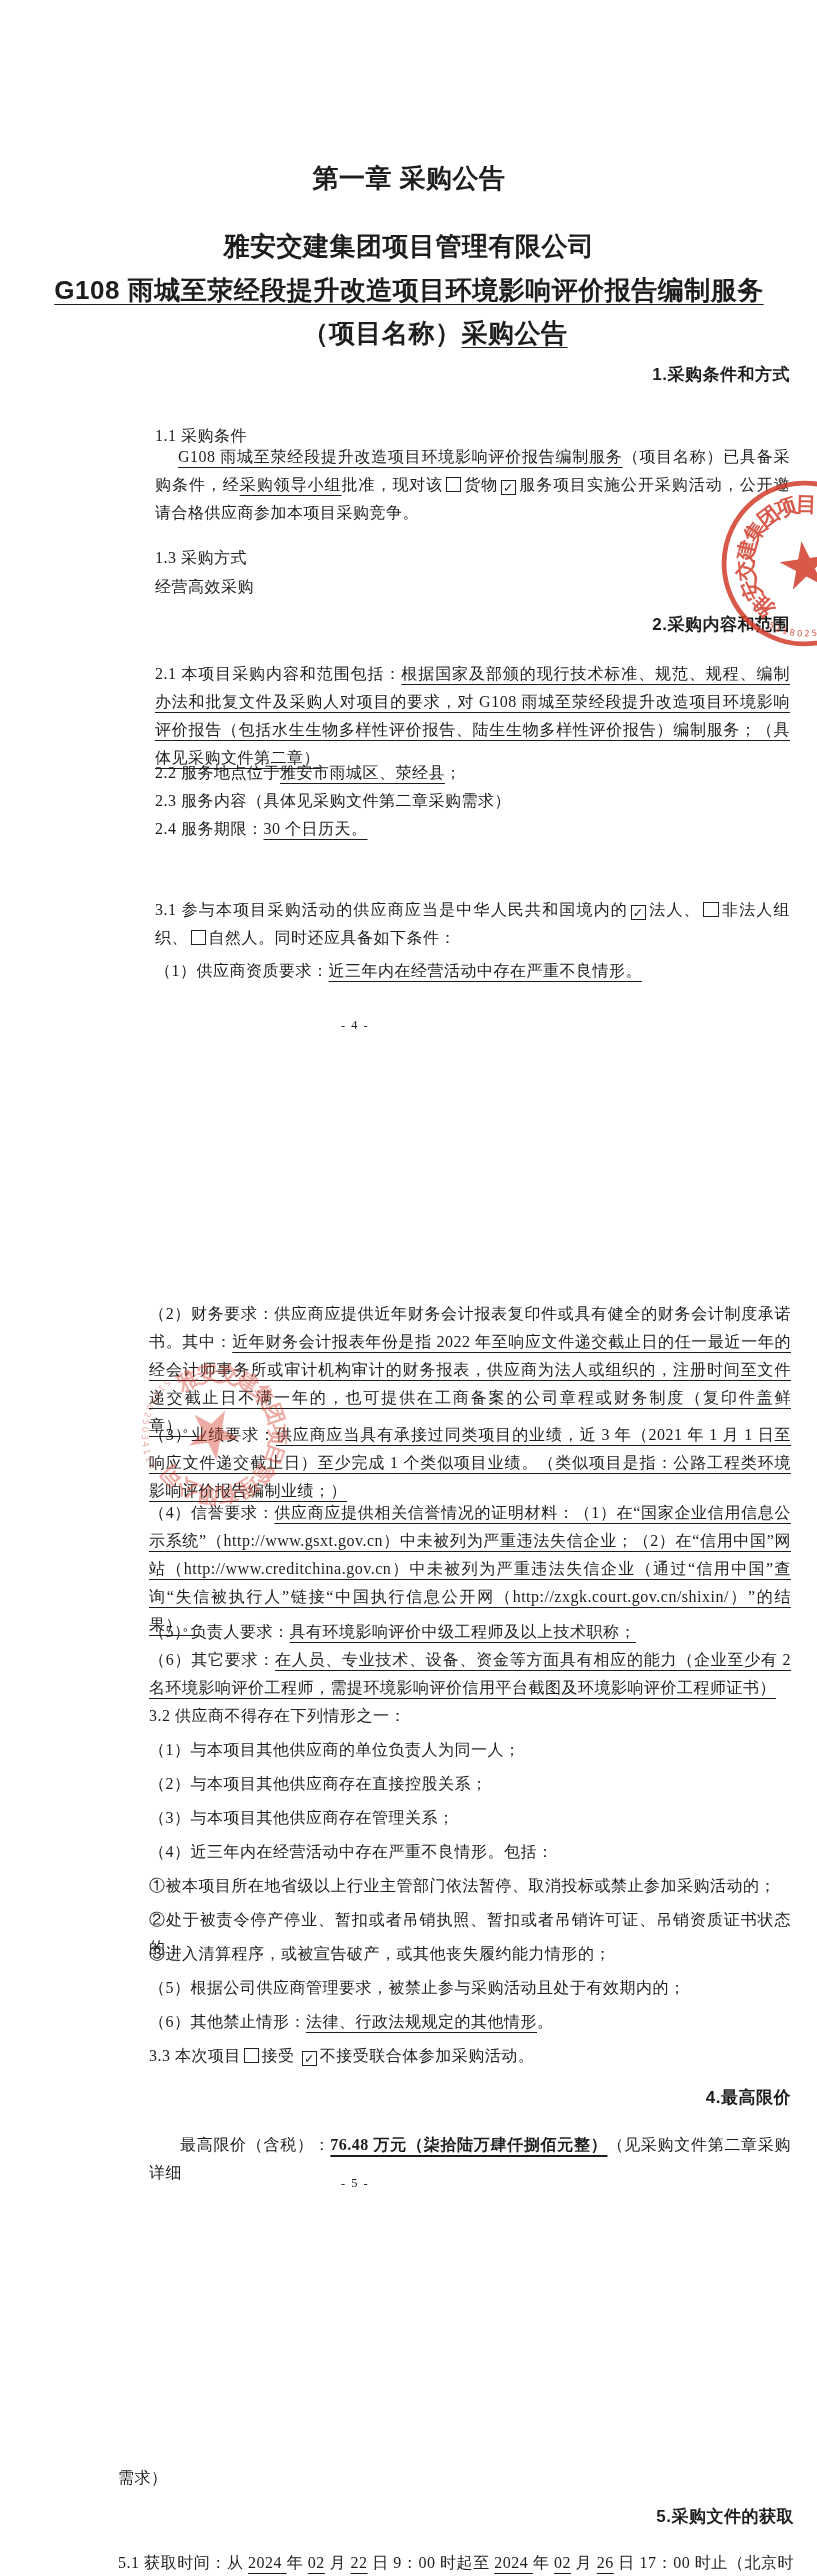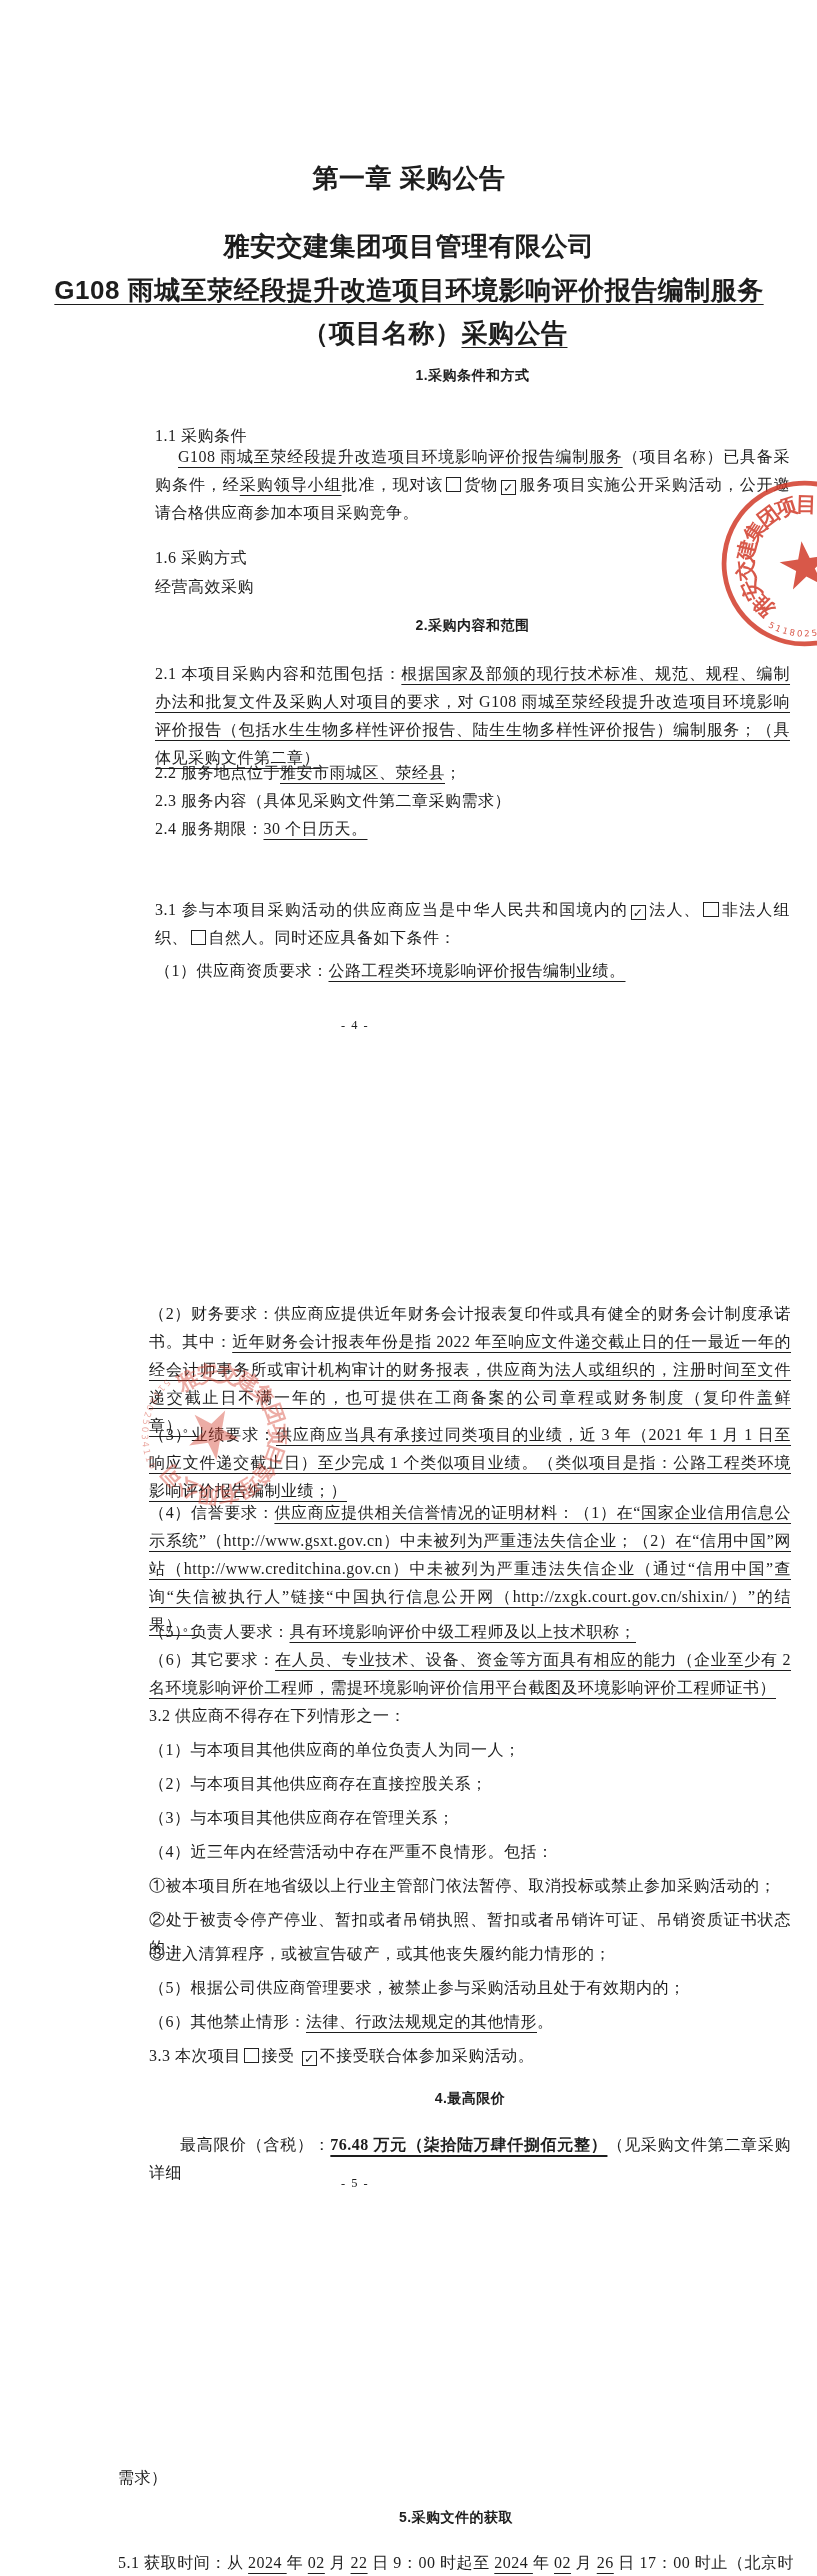--- a/index.html
+++ b/index.html
@@ -16,22 +16,22 @@
     position:absolute;
     font-size:16px;
     line-height:28px;
     text-align:justify;
     letter-spacing:0.5px;
   }
   .block.center{text-align:center;}
   .block.hd{
     font-family:"Liberation Sans","DejaVu Sans",sans-serif;
     font-weight:bold;
-    font-size:14px;
-    text-align:center;
+    font-size:17px;
+    text-align:right;
   }
   .block.t1{
     font-family:"Liberation Sans","DejaVu Sans",sans-serif;
     font-weight:bold;
     font-size:26px;
   }
   u{
     text-decoration:underline;
     text-decoration-thickness:1px;
     text-underline-offset:4.6px;
@@ -57,29 +57,29 @@
 <body>
 
 <div id="page" style="width: 818px; height: 3468px;">
     <div class="block center t1" style="top: 164px; left: 0px; width: 818px;"><span>第一章 采购公告</span></div>
     <div class="block center t1" style="top: 232px; left: 0px; width: 818px;"><span>雅安交建集团项目管理有限公司</span></div>
     <div class="block center t1" style="top: 276px; left: 0px; width: 818px;"><u>G108 雨城至荥经段提升改造项目环境影响评价报告编制服务</u></div>
     <div class="block center t1" style="top: 319px; left: 0px; width: 790px; margin-left: 40px;"><span>（项目名称）</span><u>采购公告</u></div>
     <div class="block hd" style="top: 361px; left: 155px; width: 635px;"><span>1.采购条件和方式</span></div>
     <div class="block" style="top: 410px; left: 155px; width: 635px; margin-top: 12px;"><span>1.1 采购条件</span></div>
     <div class="block" style="top: 443px; left: 155px; width: 635px; text-indent: 23px;"><u>G108 雨城至荥经段提升改造项目环境影响评价报告编制服务</u><span>（项目名称）已具备采购条件，经</span><u>采购领导小组</u><span>批准，现对该</span><span class="cb"></span><span>货物</span><span class="cb">✓</span><span>服务项目实施公开采购活动，公开邀请合格供应商参加本项目采购竞争。</span></div>
-    <div class="block" style="top: 544px; left: 155px; width: 635px;"><span>1.6 采购方式</span></div>
+    <div class="block" style="top: 544px; left: 155px; width: 635px;"><span>1.3 采购方式</span></div>
     <div class="block" style="top: 573px; left: 155px; width: 635px;"><span>经营高效采购</span></div>
     <div class="block hd" style="top: 611px; left: 155px; width: 635px;"><span>2.采购内容和范围</span></div>
     <div class="block" style="top: 660px; left: 155px; width: 635px;"><span>2.1 本项目采购内容和范围包括：</span><u>根据国家及部颁的现行技术标准、规范、规程、编制办法和批复文件及采购人对项目的要求，对 G108 雨城至荥经段提升改造项目环境影响评价报告（包括水生生物多样性评价报告、陆生生物多样性评价报告）编制服务；（具体见采购文件第二章）</u></div>
     <div class="block" style="top: 759px; left: 155px; width: 635px;"><span>2.2 服务地点位于</span><u>雅安市雨城区、荥经县</u><span>；</span></div>
     <div class="block" style="top: 787px; left: 155px; width: 635px;"><span>2.3 服务内容（具体见采购文件第二章采购需求）</span></div>
     <div class="block" style="top: 815px; left: 155px; width: 635px;"><span>2.4 服务期限：</span><u>30 个日历天。</u></div>
     <div class="block" style="top: 896px; left: 155px; width: 635px;"><span>3.1 参与本项目采购活动的供应商应当是中华人民共和国境内的</span><span class="cb">✓</span><span>法人、</span><span class="cb"></span><span>非法人组织、</span><span class="cb"></span><span>自然人。同时还应具备如下条件：</span></div>
-    <div class="block" style="top: 957px; left: 155px; width: 635px;"><span>（1）供应商资质要求：</span><u>公路工程类环境影响评价报告编制业绩。</u></div>
+    <div class="block" style="top: 957px; left: 155px; width: 635px;"><span>（1）供应商资质要求：</span><u>近三年内在经营活动中存在严重不良情形。</u></div>
     <div class="block center pgnum" style="top: 1011px; left: 314px; width: 82px;"><span>- 4 -</span></div>
     <div class="block" style="top: 1300px; left: 149px; width: 642px;"><span>（2）财务要求：供应商应提供近年财务会计报表复印件或具有健全的财务会计制度承诺书。其中：</span><u>近年财务会计报表年份是指 2022 年至响应文件递交截止日的任一最近一年的经会计师事务所或审计机构审计的财务报表，供应商为法人或组织的，注册时间至文件递交截止日不满一年的，也可提供在工商备案的公司章程或财务制度（复印件盖鲜章）。</u></div>
     <div class="block" style="top: 1421px; left: 149px; width: 642px;"><span>（3）业绩要求：</span><u>供应商应当具有承接过同类项目的业绩，近 3 年（2021 年 1 月 1 日至响应文件递交截止日）至少完成 1 个类似项目业绩。（类似项目是指：公路工程类环境影响评价报告编制业绩；）</u></div>
     <div class="block" style="top: 1499px; left: 149px; width: 642px;"><span>（4）信誉要求：</span><u>供应商应提供相关信誉情况的证明材料：（1）在“国家企业信用信息公示系统”（http://www.gsxt.gov.cn）中未被列为严重违法失信企业；（2）在“信用中国”网站（http://www.creditchina.gov.cn）中未被列为严重违法失信企业（通过“信用中国”查询“失信被执行人”链接“中国执行信息公开网（http://zxgk.court.gov.cn/shixin/）”的结果）。</u></div>
     <div class="block" style="top: 1618px; left: 149px; width: 642px;"><span>（5）负责人要求：</span><u>具有环境影响评价中级工程师及以上技术职称；</u></div>
     <div class="block" style="top: 1646px; left: 149px; width: 642px;"><span>（6）其它要求：</span><u>在人员、专业技术、设备、资金等方面具有相应的能力（企业至少有 2 名环境影响评价工程师，需提环境影响评价信用平台截图及环境影响评价工程师证书）</u></div>
     <div class="block" style="top: 1702px; left: 149px; width: 642px;"><span>3.2 供应商不得存在下列情形之一：</span></div>
     <div class="block" style="top: 1736px; left: 149px; width: 642px;"><span>（1）与本项目其他供应商的单位负责人为同一人；</span></div>
     <div class="block" style="top: 1770px; left: 149px; width: 642px;"><span>（2）与本项目其他供应商存在直接控股关系；</span></div>
     <div class="block" style="top: 1804px; left: 149px; width: 642px;"><span>（3）与本项目其他供应商存在管理关系；</span></div>

